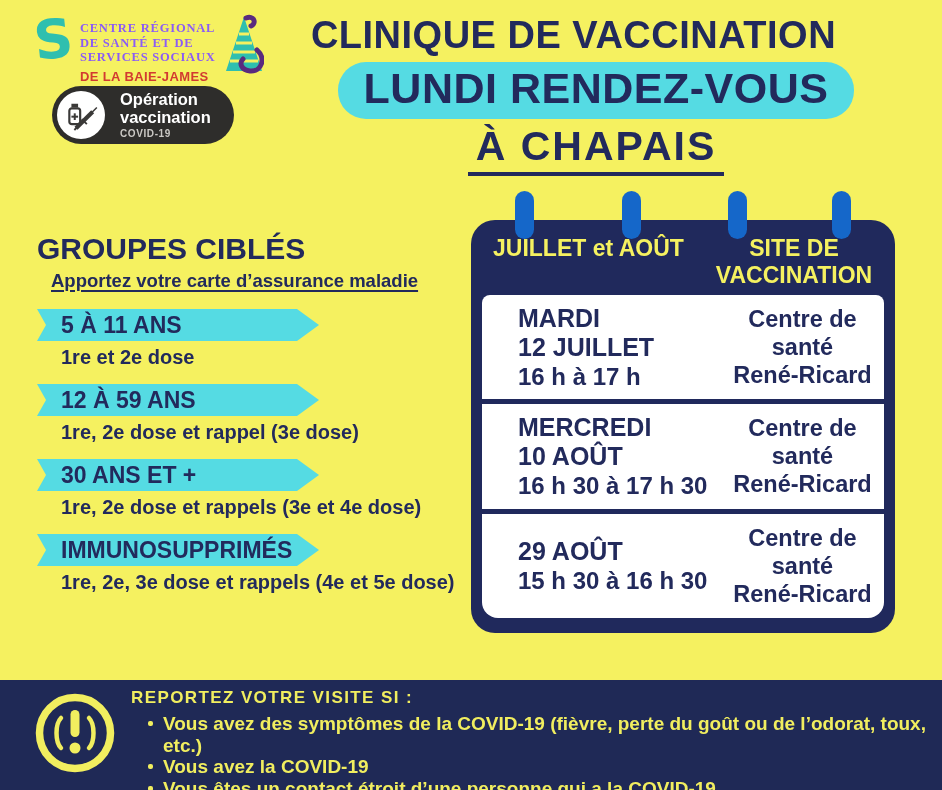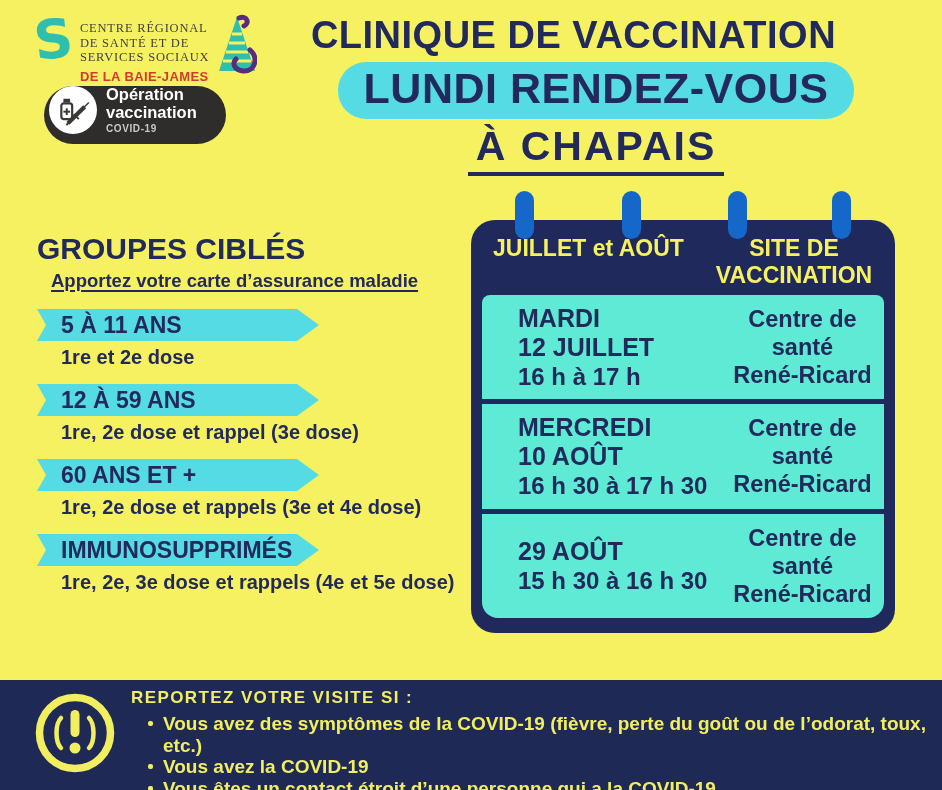--- a/index.html
+++ b/index.html
@@ -6,27 +6,27 @@
   .poster{
     position:relative; width:942px; height:790px; overflow:hidden;
     background:#F5F160; font-family:"Liberation Sans", sans-serif;
     color:#222A5C;
   }
   
   .logo{position:absolute; left:34px; top:12px; display:flex; align-items:flex-start;}
   .logo-s{font-size:54px; line-height:56px; font-weight:bold; color:#2FBFAF;
           font-family:"DejaVu Sans", sans-serif; transform:rotate(-6deg); margin-right:7px;}
   .logo-text{padding-top:9px;}
-  .org-line{font-family:"Liberation Serif", serif; font-weight:normal; font-size:12.5px;
-            line-height:14.5px; color:#404040; letter-spacing:0.8px;}
+  .org-line{font-family:"Liberation Serif", serif; font-weight:bold; font-size:12.5px;
+            line-height:14.5px; color:#8b5cf6; letter-spacing:0.8px;}
   .org-region{font-size:13px; font-weight:bold; color:#D23A31; margin-top:4px; letter-spacing:0.4px;}
   .bird{margin-left:8px; margin-top:2px;}
   
-  .badge{position:absolute; left:44px; top:86px; width:182px; height:58px;
-         background:#2E2D2B; border-radius:29px; display:flex; align-items:flex-start;}
+  .badge{position:absolute; left:52px; top:86px; width:182px; height:58px;
+         background:#2E2D2B; border-radius:29px; display:flex; align-items:center;gap:6px;}
   .badge-circle{width:48px; height:48px; border-radius:50%; background:#FFFFFF;
                 margin-left:5px; display:flex; align-items:center; justify-content:center; flex:none;}
   .badge-text{margin-left:9px; color:#FFFFFF;}
   .badge-l{font-size:16.5px; font-weight:bold; line-height:17.5px;}
   .badge-covid{font-size:10px; font-weight:bold; color:#CBC9C5; letter-spacing:0.6px; margin-top:2px;}
   
   .title{position:absolute; left:256px; top:14px; width:680px; text-align:center;}
   .title-1{font-size:38px; font-weight:bold; letter-spacing:0.5px; padding-right:45px;}
   .title-2{margin-top:5px;}
   .hl{display:inline-block; background:#55DBE3; border-radius:28px;
@@ -48,21 +48,21 @@
   
   .calendar{position:absolute; left:471px; top:220px; width:424px; height:413px;
             background:#20295C; border-radius:24px;}
   .ring{position:absolute; top:-29px; width:19px; height:48px; border-radius:10px; background:#1567C9;}
   .ring-1{left:44px;} .ring-2{left:151px;} .ring-3{left:257px;} .ring-4{left:361px;}
   .cal-header{display:flex; color:#F5F160; padding-top:15px;}
   .cal-h-left{width:232px; padding-left:22px; box-sizing:border-box;}
   .cal-h-right{flex:1; text-align:center; padding-right:10px;}
   .cal-h-line{font-size:23px; font-weight:bold; line-height:27px; white-space:nowrap;}
   .cal-body{position:absolute; left:11px; right:11px; top:75px; bottom:15px;
-            background:#5eead4; border-radius:8px 8px 16px 16px;
+            background:#ffffff; border-radius:8px 8px 16px 16px;
             display:flex; flex-direction:column; overflow:hidden;}
   .cal-row{flex:1; display:flex; align-items:center;}
   .cal-row + .cal-row{border-top:5px solid #20295C;}
   .cell-date{width:245px; padding-left:36px; box-sizing:border-box; white-space:nowrap;}
   .row-day,.row-date{font-size:25px; font-weight:bold; line-height:29px;}
   .row-time{font-size:24px; font-weight:bold; line-height:29px;}
   .cell-site{flex:1; text-align:center; font-size:23.5px; font-weight:bold;
              line-height:28px; padding-right:6px;}
   
   .alert{position:absolute; left:0; bottom:0; width:942px; height:110px; background:#1F2956; color:#F1EE5F;}
@@ -140,21 +140,21 @@
       <div class="group-detail">1re et 2e dose</div>
     </div>
     <div class="group">
       <div class="banner">
         <span class="banner-label">12 À 59 ANS</span>
       </div>
       <div class="group-detail">1re, 2e dose et rappel (3e dose)</div>
     </div>
     <div class="group">
       <div class="banner">
-        <span class="banner-label">60 ANS ET +</span>
+        <span class="banner-label">30 ANS ET +</span>
       </div>
       <div class="group-detail">1re, 2e dose et rappels (3e et 4e dose)</div>
     </div>
     <div class="group">
       <div class="banner">
         <span class="banner-label">IMMUNOSUPPRIMÉS</span>
       </div>
       <div class="group-detail">1re, 2e, 3e dose et rappels (4e et 5e dose)</div>
     </div>
   </section>

